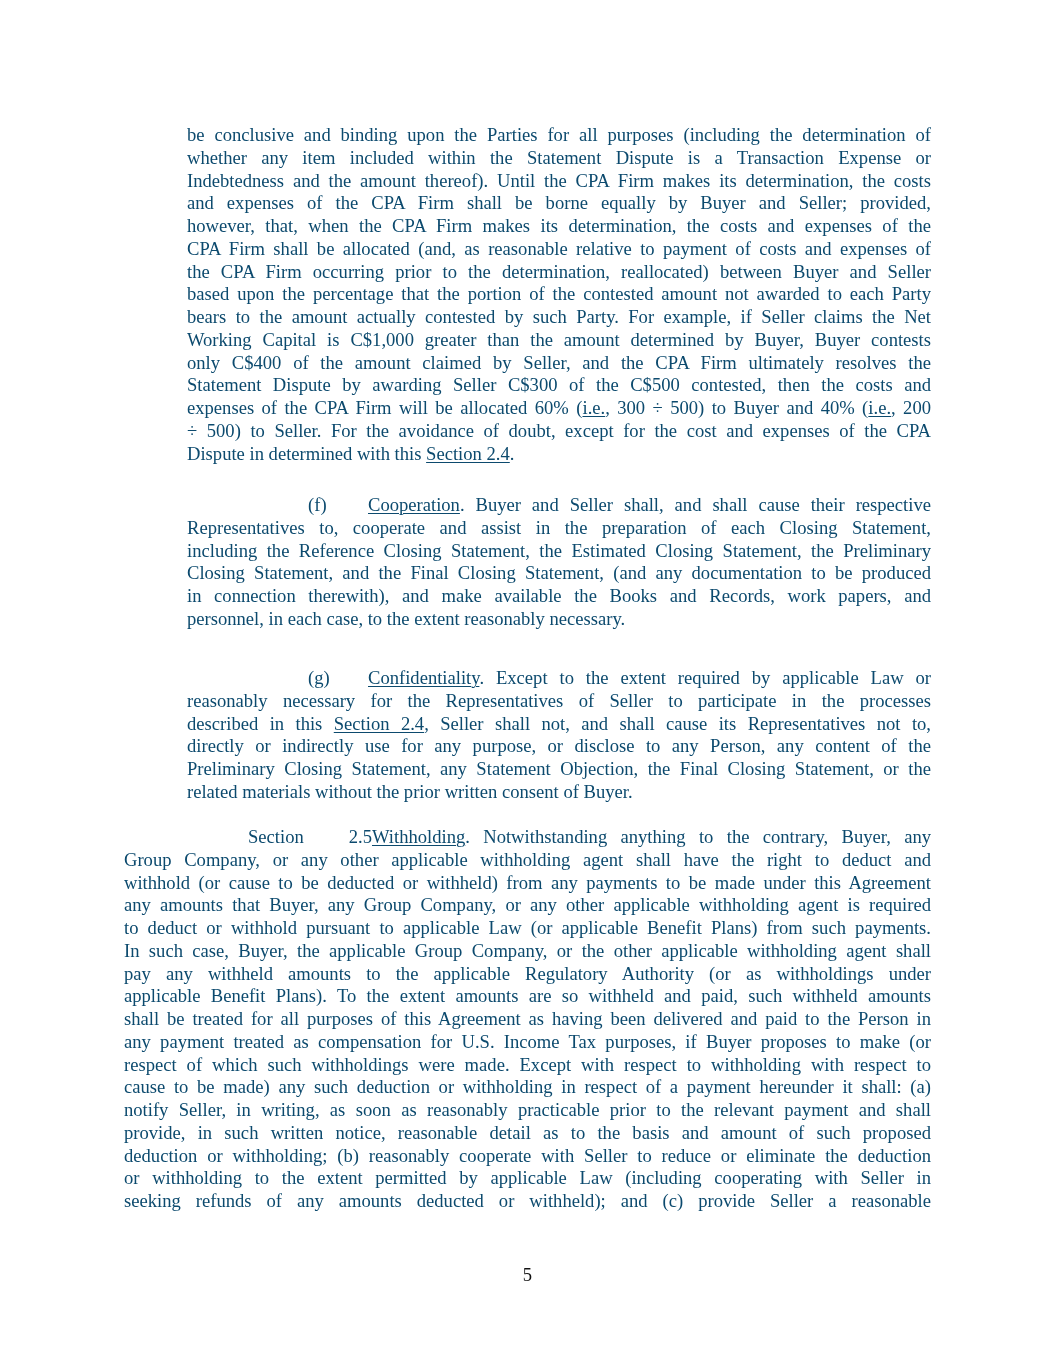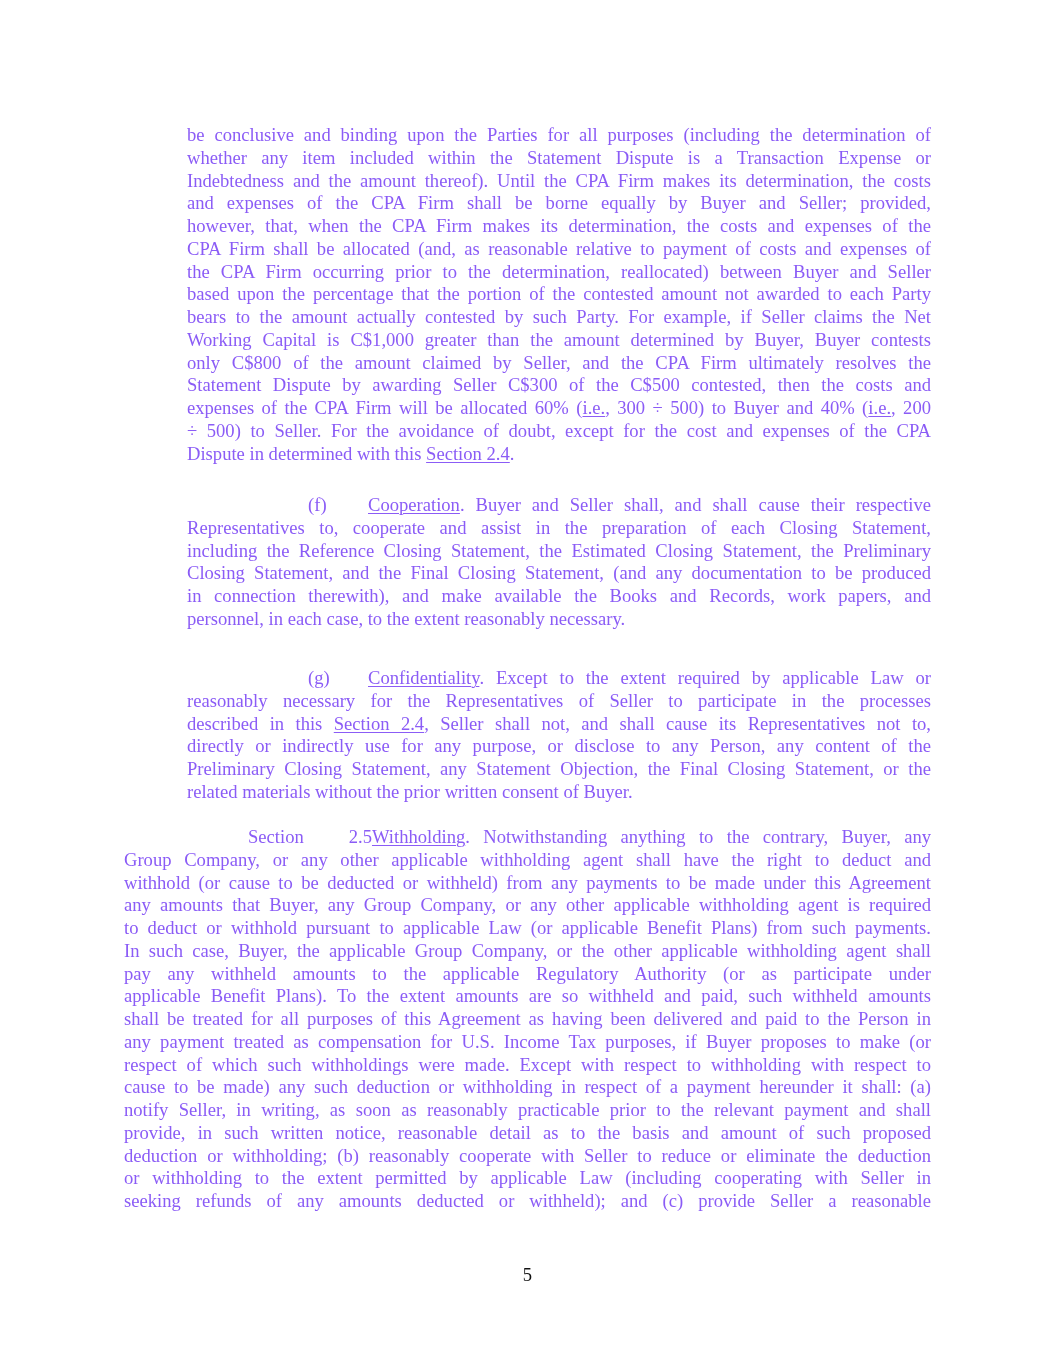--- a/index.html
+++ b/index.html
@@ -1,18 +1,18 @@
 <!DOCTYPE html>
 <html><head>
 <meta charset="utf-8">
 <style>
   html, body { margin: 0; padding: 0; background: #ffffff; }
   body { width: 1055px; height: 1365px; position: relative; overflow: hidden; }
   .page { position: absolute; left: 0; top: 0; width: 1055px; height: 1365px; background: #fff; }
-  .para { position: absolute; font-family: "Liberation Serif", serif; font-size: 18.6px; color: #8b5cf6; }
+  .para { position: absolute; font-family: "Liberation Serif", serif; font-size: 18.6px; color: #0c4a6e; }
   .line { display: block; height: 22.75px; line-height: 22.75px; white-space: nowrap; text-align: justify; text-align-last: justify; }
   .line.last { text-align-last: left; }
   .u { text-decoration: underline; text-underline-offset: 2px; text-decoration-thickness: 1px; margin-top: 9px; }
   .p-sub { left: 187px; width: 744px; }
   .p-main { left: 124px; width: 807px; }
   .tab1 { display: inline-block; width: 121px; }
   .tab-main { display: inline-block; width: 124px; }
   .num-f { display: inline-block; width: 60px; }
   .num-s { display: inline-block; width: 62px; }
   .pagenum { position: absolute; left: 0; width: 1055px; top: 1264px; text-align: center; font-family: "Liberation Serif", serif; font-size: 18.6px; color: #111; }
@@ -26,21 +26,21 @@
     <span class="line">be conclusive and binding upon the Parties for all purposes (including the determination of</span>
     <span class="line">whether any item included within the Statement Dispute is a Transaction Expense or</span>
     <span class="line">Indebtedness and the amount thereof). Until the CPA Firm makes its determination, the costs</span>
     <span class="line">and expenses of the CPA Firm shall be borne equally by Buyer and Seller; provided,</span>
     <span class="line">however, that, when the CPA Firm makes its determination, the costs and expenses of the</span>
     <span class="line">CPA Firm shall be allocated (and, as reasonable relative to payment of costs and expenses of</span>
     <span class="line">the CPA Firm occurring prior to the determination, reallocated) between Buyer and Seller</span>
     <span class="line">based upon the percentage that the portion of the contested amount not awarded to each Party</span>
     <span class="line">bears to the amount actually contested by such Party. For example, if Seller claims the Net</span>
     <span class="line">Working Capital is C$1,000 greater than the amount determined by Buyer, Buyer contests</span>
-    <span class="line">only C$800 of the amount claimed by Seller, and the CPA Firm ultimately resolves the</span>
+    <span class="line">only C$400 of the amount claimed by Seller, and the CPA Firm ultimately resolves the</span>
     <span class="line">Statement Dispute by awarding Seller C$300 of the C$500 contested, then the costs and</span>
     <span class="line"><span>expenses of the CPA Firm will be allocated 60% (</span><span class="u">i.e.</span><span>, 300 ÷ 500) to Buyer and 40% (</span><span class="u">i.e.</span><span>, 200</span></span>
     <span class="line">÷ 500) to Seller. For the avoidance of doubt, except for the cost and expenses of the CPA</span>
     <span class="line last"><span>Dispute in determined with this </span><span class="u">Section 2.4</span><span>.</span></span>
   </div>
 
   <div class="para p-sub" style="top:494px;">
     <span class="line"><span class="tab1"></span><span class="num-f">(f)</span><span class="u">Cooperation</span><span>. Buyer and Seller shall, and shall cause their respective</span></span>
     <span class="line">Representatives to, cooperate and assist in the preparation of each Closing Statement,</span>
     <span class="line">including the Reference Closing Statement, the Estimated Closing Statement, the Preliminary</span>
@@ -58,21 +58,21 @@
     <span class="line last">related materials without the prior written consent of Buyer.</span>
   </div>
 
   <div class="para p-main" style="top:826px;">
     <span class="line"><span class="tab-main"></span><span class="num-s" style="width:124px;">Section 2.5</span><span class="u">Withholding</span><span>. Notwithstanding anything to the contrary, Buyer, any</span></span>
     <span class="line">Group Company, or any other applicable withholding agent shall have the right to deduct and</span>
     <span class="line">withhold (or cause to be deducted or withheld) from any payments to be made under this Agreement</span>
     <span class="line">any amounts that Buyer, any Group Company, or any other applicable withholding agent is required</span>
     <span class="line">to deduct or withhold pursuant to applicable Law (or applicable Benefit Plans) from such payments.</span>
     <span class="line">In such case, Buyer, the applicable Group Company, or the other applicable withholding agent shall</span>
-    <span class="line">pay any withheld amounts to the applicable Regulatory Authority (or as participate under</span>
+    <span class="line">pay any withheld amounts to the applicable Regulatory Authority (or as withholdings under</span>
     <span class="line">applicable Benefit Plans). To the extent amounts are so withheld and paid, such withheld amounts</span>
     <span class="line">shall be treated for all purposes of this Agreement as having been delivered and paid to the Person in</span>
     <span class="line">any payment treated as compensation for U.S. Income Tax purposes, if Buyer proposes to make (or</span>
     <span class="line">respect of which such withholdings were made. Except with respect to withholding with respect to</span>
     <span class="line">cause to be made) any such deduction or withholding in respect of a payment hereunder it shall: (a)</span>
     <span class="line">notify Seller, in writing, as soon as reasonably practicable prior to the relevant payment and shall</span>
     <span class="line">provide, in such written notice, reasonable detail as to the basis and amount of such proposed</span>
     <span class="line">deduction or withholding; (b) reasonably cooperate with Seller to reduce or eliminate the deduction</span>
     <span class="line">or withholding to the extent permitted by applicable Law (including cooperating with Seller in</span>
     <span class="line">seeking refunds of any amounts deducted or withheld); and (c) provide Seller a reasonable</span>

